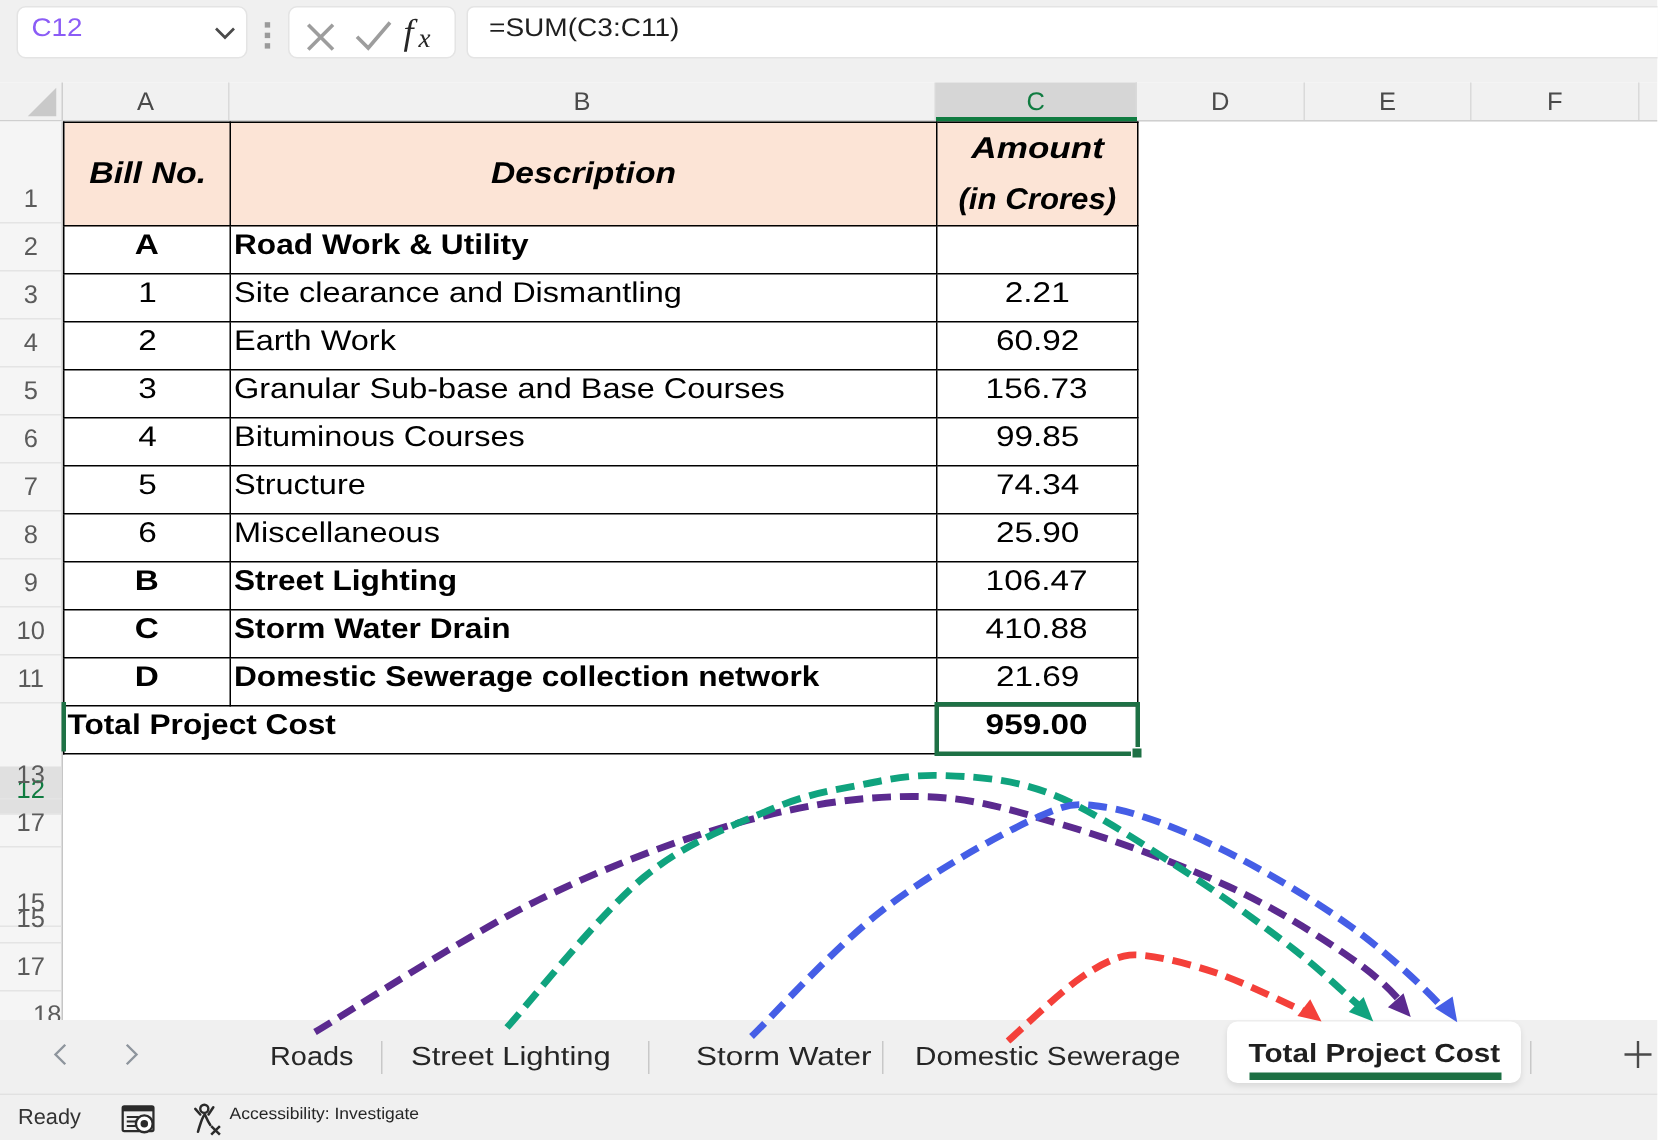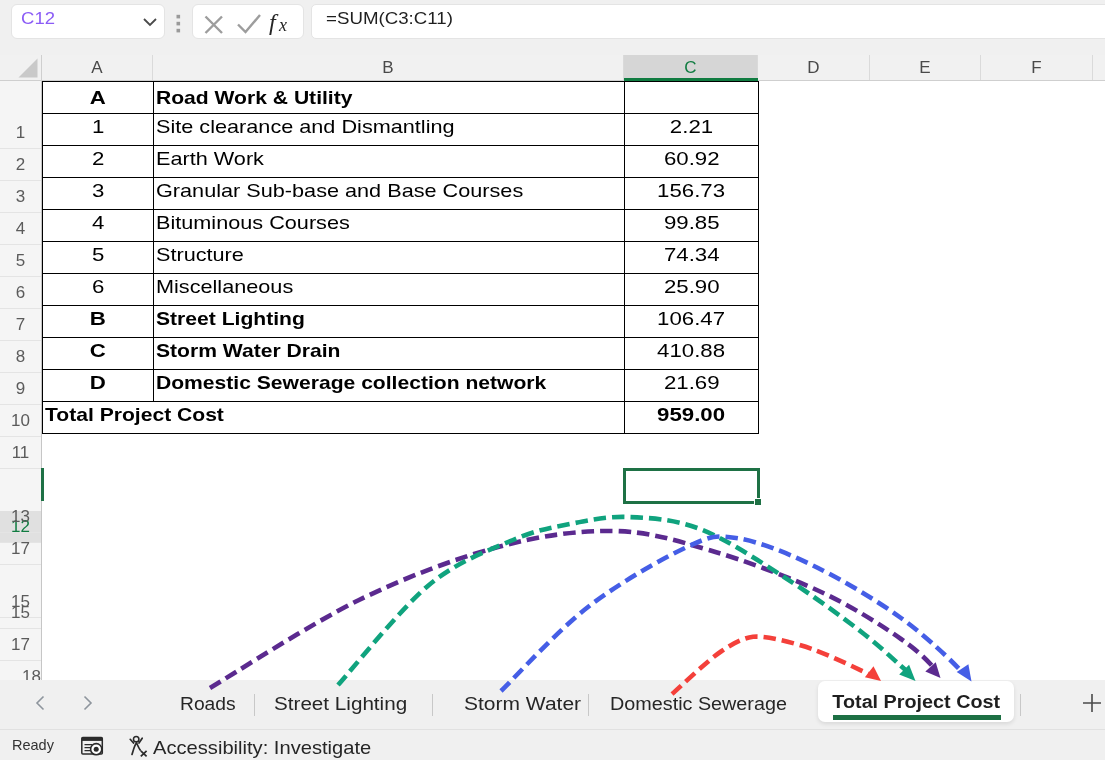--- a/index.html
+++ b/index.html
@@ -55,21 +55,21 @@
   .tabsep{position:absolute;top:14px;height:22px;width:1px;background:#c8c8c8;}
   #activetab{position:absolute;left:818px;top:0.5px;width:196px;height:41px;background:#fff;
              border-radius:7px;box-shadow:0 2px 4px rgba(0,0,0,.10);box-sizing:border-box;}
   #activelabel{position:absolute;left:0;top:1px;width:196px;height:40px;line-height:40px;text-align:center;
                font-weight:bold;font-size:17.5px;color:#1f1f1f;}
   #greenline{position:absolute;left:15px;top:34px;width:168px;height:5px;background:#1d7044;}
 
   
   #statusbar{left:0;top:729px;width:1105px;height:31px;background:#f0f0f0;border-top:1px solid #e1e1e1;box-sizing:border-box;}
   #ready{left:12px;top:737px;font-size:14.5px;color:#333;}
-  #acctext{left:153px;top:737px;font-size:19px;color:#262626;}
+  #acctext{left:153px;top:737px;font-size:11px;color:#262626;}
 
   svg{position:absolute;left:0;top:0;}
   #overlay{z-index:50;pointer-events:none;}
 </style>
 </head>
 <body>
 
 <div class="abs" id="topbar"></div>
 <div class="wbox" id="namebox"></div>
 <div class="abs" id="nametext"><span class="t11" style="transform:scaleX(1.09);">C12</span></div>
@@ -129,20 +129,25 @@
 <div class="rownum" style="top:660.5px;text-align:right;">18</div>
 </div>
 
 <table class="abs" id="tbl">
   <colgroup>
       <col style="width:111px">
       <col style="width:471px">
       <col style="width:134px">
     </colgroup>
   <tbody>
+      <tr style="height:67px;">
+    <td class="hdr"><span class="th" style="transform:scaleX(1.13);">Bill No.</span></td>
+        <td class="hdr"><span class="th" style="transform:scaleX(1.12);">Description</span></td>
+    <td class="hdr" style="line-height:1.7;"><span class="th" style="transform:scaleX(1.17);">Amount</span><br><span class="th" style="transform:scaleX(1.04);">(in Crores)</span></td>
+  </tr>
   <tr style="height:32px;">
         <td class="ca b"><span class="tc">A</span></td>
         <td class="cb b"><span class="t11">Road Work &amp; Utility</span></td>
         <td class="cc"></td>
       </tr>
   <tr style="height:32px;">
         <td class="ca"><span class="tc">1</span></td>
         <td class="cb"><span class="t14">Site clearance and Dismantling</span></td>
         <td class="cc"><span class="tc">2.21</span></td>
       </tr>

